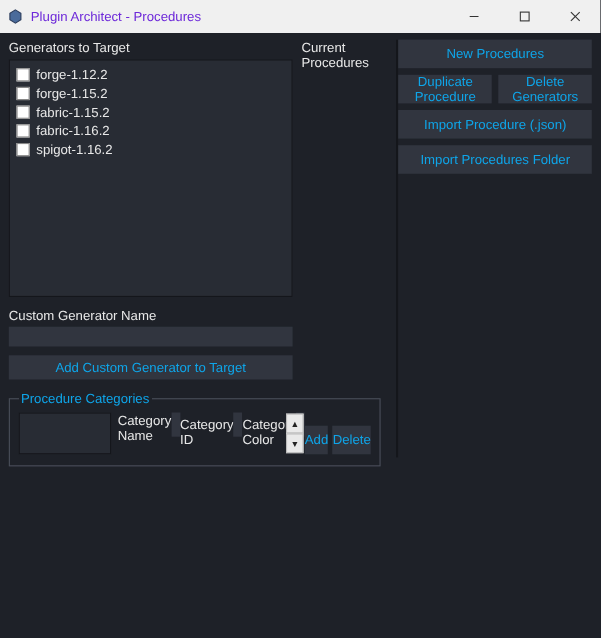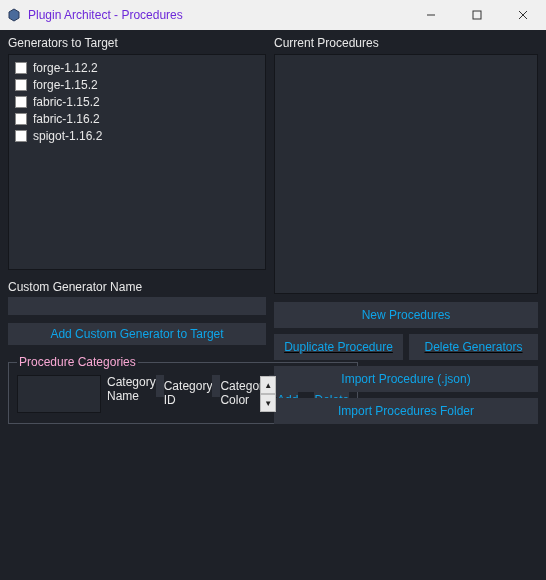--- a/index.html
+++ b/index.html
@@ -4,45 +4,45 @@
 <style>
   * { box-sizing: border-box; margin: 0; padding: 0; font-family: "Segoe UI", Tahoma, sans-serif; font-size: 12px; }
   body { background: #1e2128; width: 546px; height: 580px; overflow: hidden; }
   .titlebar { height: 30px; background: #f0f0f0; display: flex; align-items: center; padding-left: 6px; }
   .titlebar .icon { width: 16px; height: 16px; margin-right: 6px; display:flex; align-items:center; justify-content:center;}
   .titlebar .title { color: #6d28d9; flex: 1; }
   .winbtns { display: flex; height: 100%; }
   .winbtn { width: 46px; display: flex; align-items: center; justify-content: center; color: #333; }
   .content { display: flex; padding: 6px 8px 12px 8px; gap: 8px; height: 406px; }
   .leftcol { width: 258px; display: flex; flex-direction: column; }
-  .rightcol { flex:1; display: flex; flex-direction: column; }
+  .rightcol { flex:1; display: flex; flex-direction: row; }
   .section-label { color: #e8e8e8; margin-bottom: 4px; }
   .listbox { background: #282c34; border: 1px solid #14161b; height: 254px; padding: 4px 6px; }
   .check-row { display: flex; align-items: center; gap: 6px; height: 17px; }
   .cbox { width: 12px; height: 12px; background: #fff; border: 1px solid #888; }
   .check-label { color: #e8e8e8; }
   .label2 { color: #e8e8e8; margin-top: 10px; margin-bottom: 3px; }
   .textinput { background: #31353f; border: none; height: 22px; width: 100%; color: #e8e8e8; padding: 0 4px; }
   .btn { background: #31353f; border: none; color: #0ea5e9; height: 26px; display:flex; align-items:center; justify-content:center; cursor:pointer; }
   .btn.full { width: 100%; margin-top: 8px; }
   fieldset.group { border: 1px solid #4a4f5a; margin-top: 10px; padding: 6px 8px 10px 8px; flex:1; }
-  fieldset.group legend { color: #f9a8d4; padding: 0 2px; }
+  fieldset.group legend { color: #0ea5e9; padding: 0 2px; }
   .group-inner { display:flex; gap:6px; height:100%; }
   .cat-list { width: 84px; background: #282c34; border:1px solid #14161b; }
   .cat-form { flex:1; display:flex; }
   .cat-form .flabel { color:#e8e8e8; margin-top:4px; margin-bottom:3px;}
   .cat-form .flabel:first-child{margin-top:0;}
   .numwrap { position:relative; }
   .numwrap .spinner { position:absolute; right:1px; top:1px; bottom:1px; width:16px; background:#e9e9e9; display:flex; flex-direction:column;}
   .numwrap .spinbtn{flex:1;display:flex;align-items:center;justify-content:center;color:#222;font-size:8px;border:1px solid #bbb;}
-  .btnrow { display:flex; gap:16px; margin-top:12px;}
+  .btnrow { display:flex; gap:4px; margin-top:12px;}
   .btnrow .btn { flex:1; }
   .right-list { background:#282c34; border:1px solid #14161b; flex:1; margin-bottom:8px;}
   .right-btns { display:flex; flex-direction:column; gap:6px;}
-  .right-btns .row2 { display:flex; gap:6px;text-decoration:underline;}
+  .right-btns .row2 { display:flex; gap:6px;}
   .right-btns .row2 .btn{flex:1;}
 </style>
 </head>
 <body>
 
 <div class="titlebar">
   <span class="icon">
     <svg width="14" height="14" viewBox="0 0 14 14">
         <polygon points="7,1 12,4 12,10 7,13 2,10 2,4" fill="#4a6b9b" stroke="#2a3b5b" stroke-width="1"></polygon>
       </svg>

